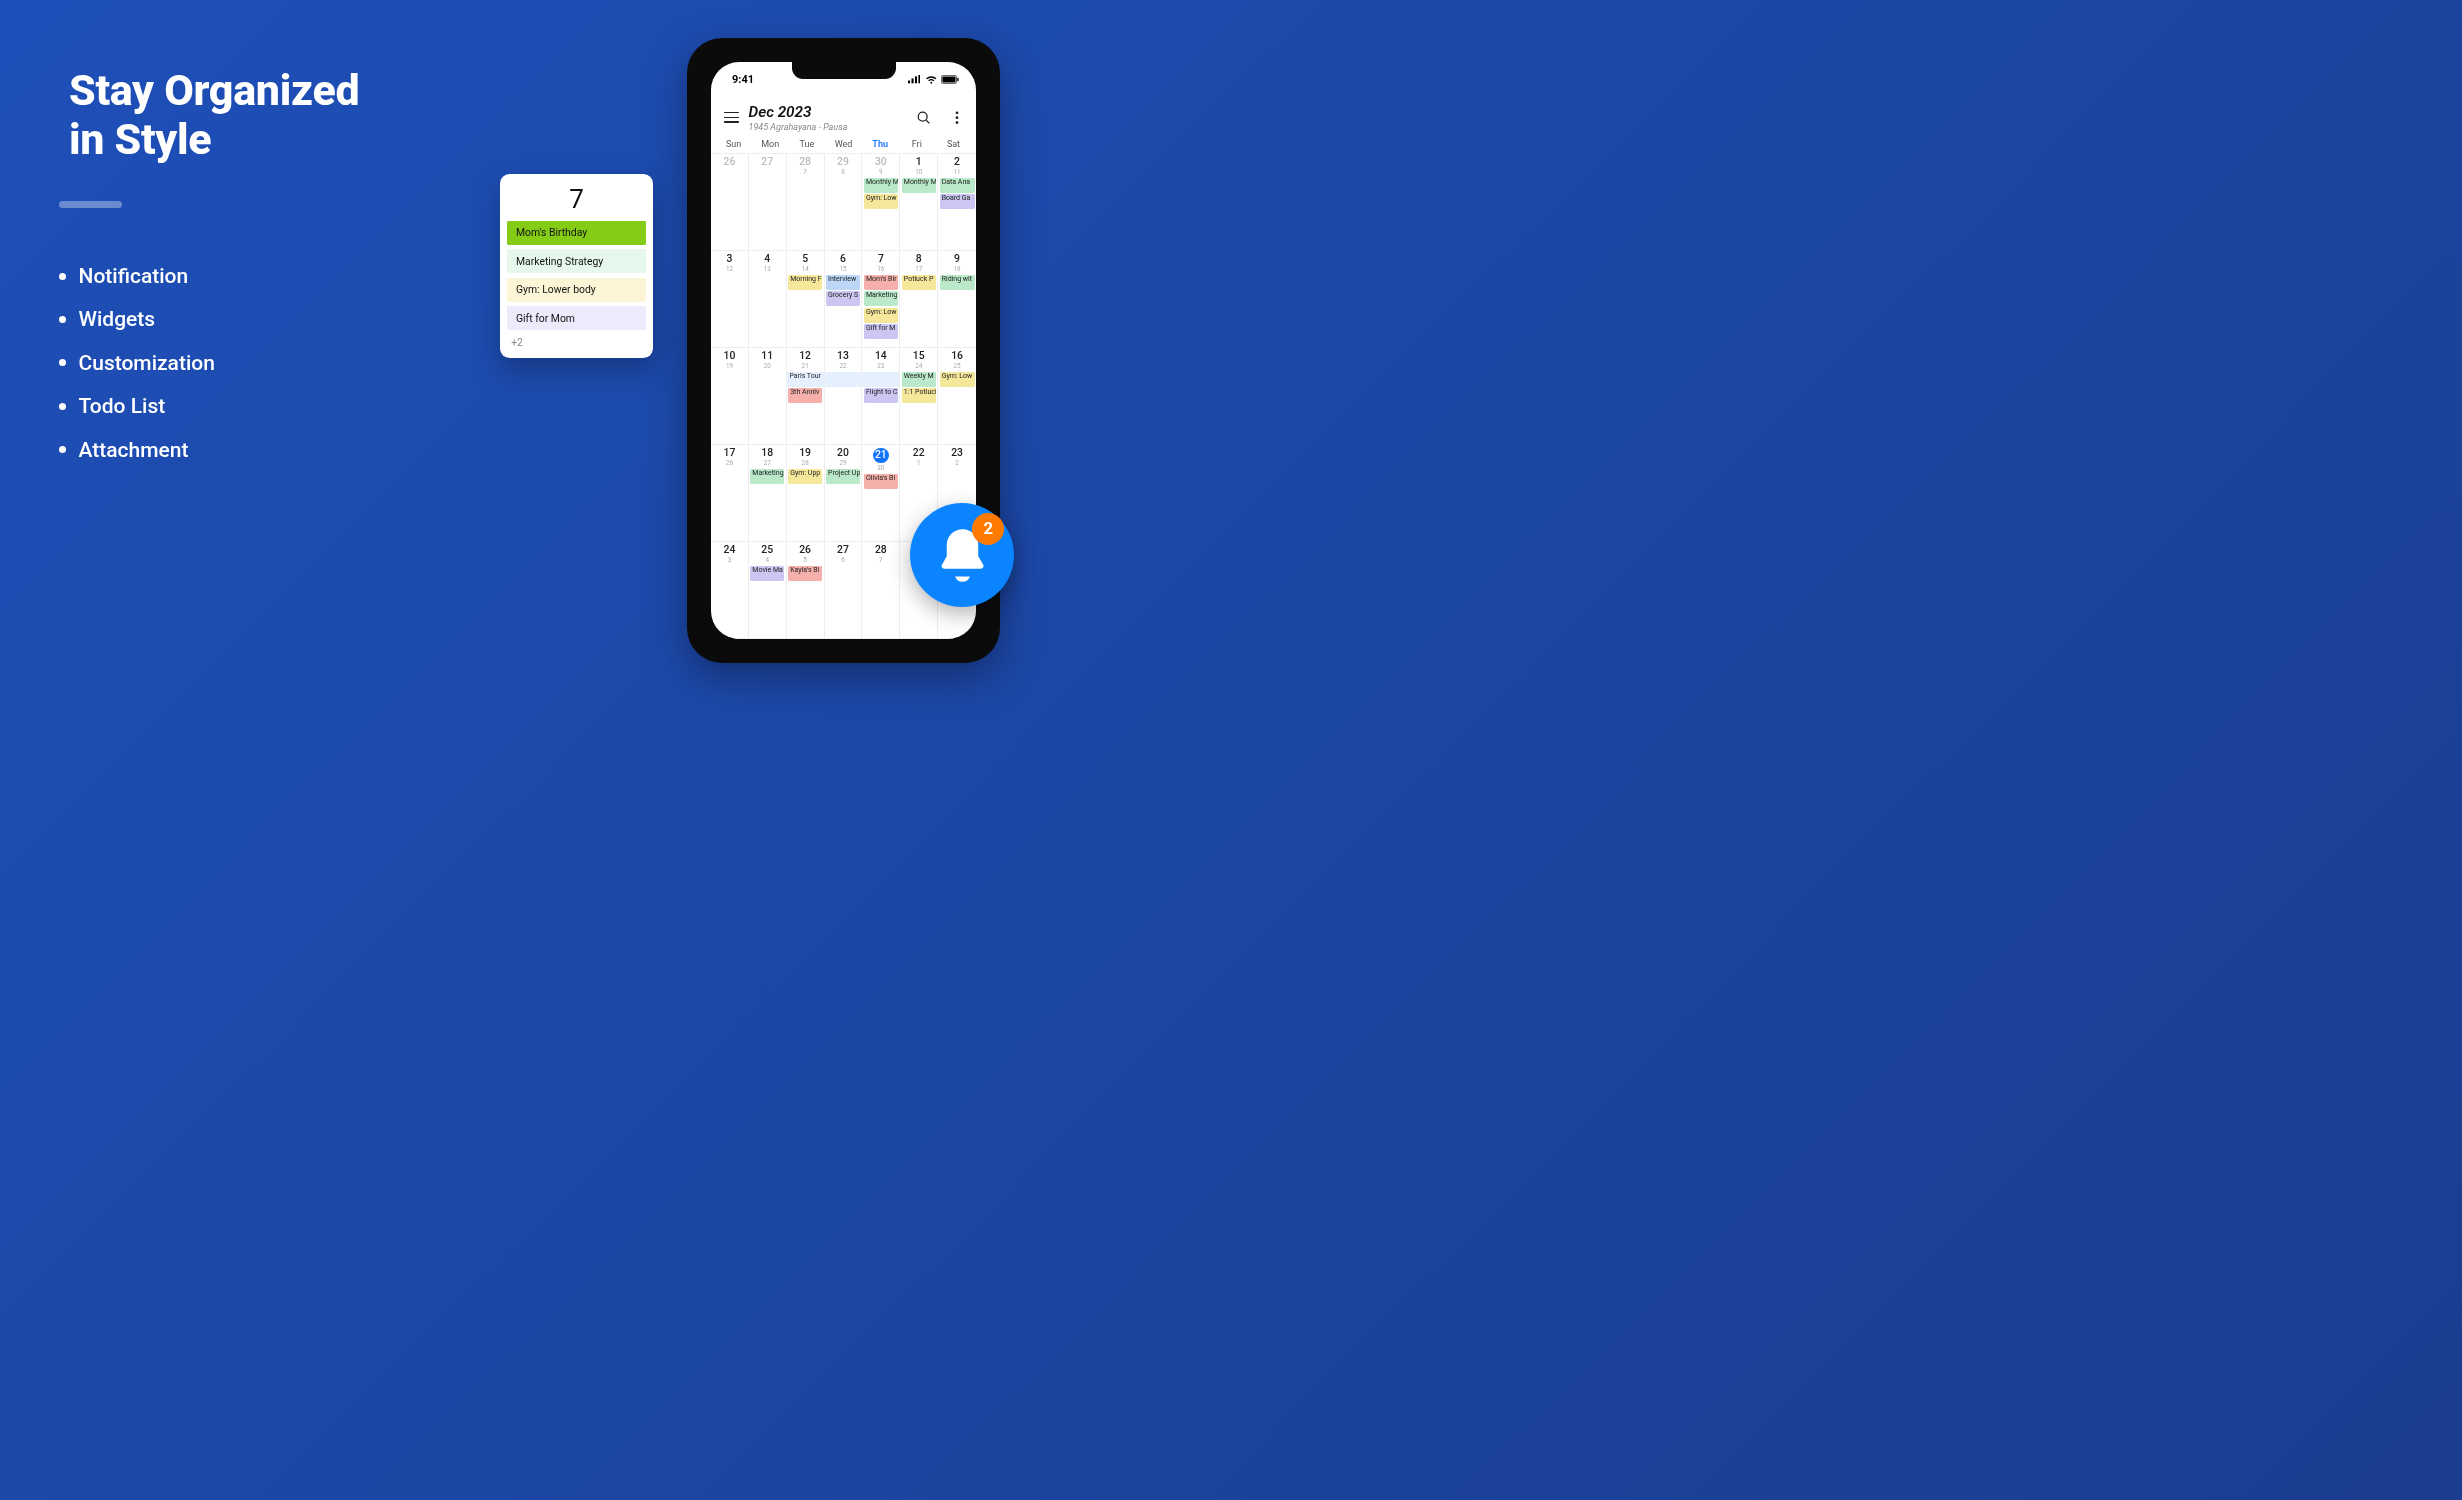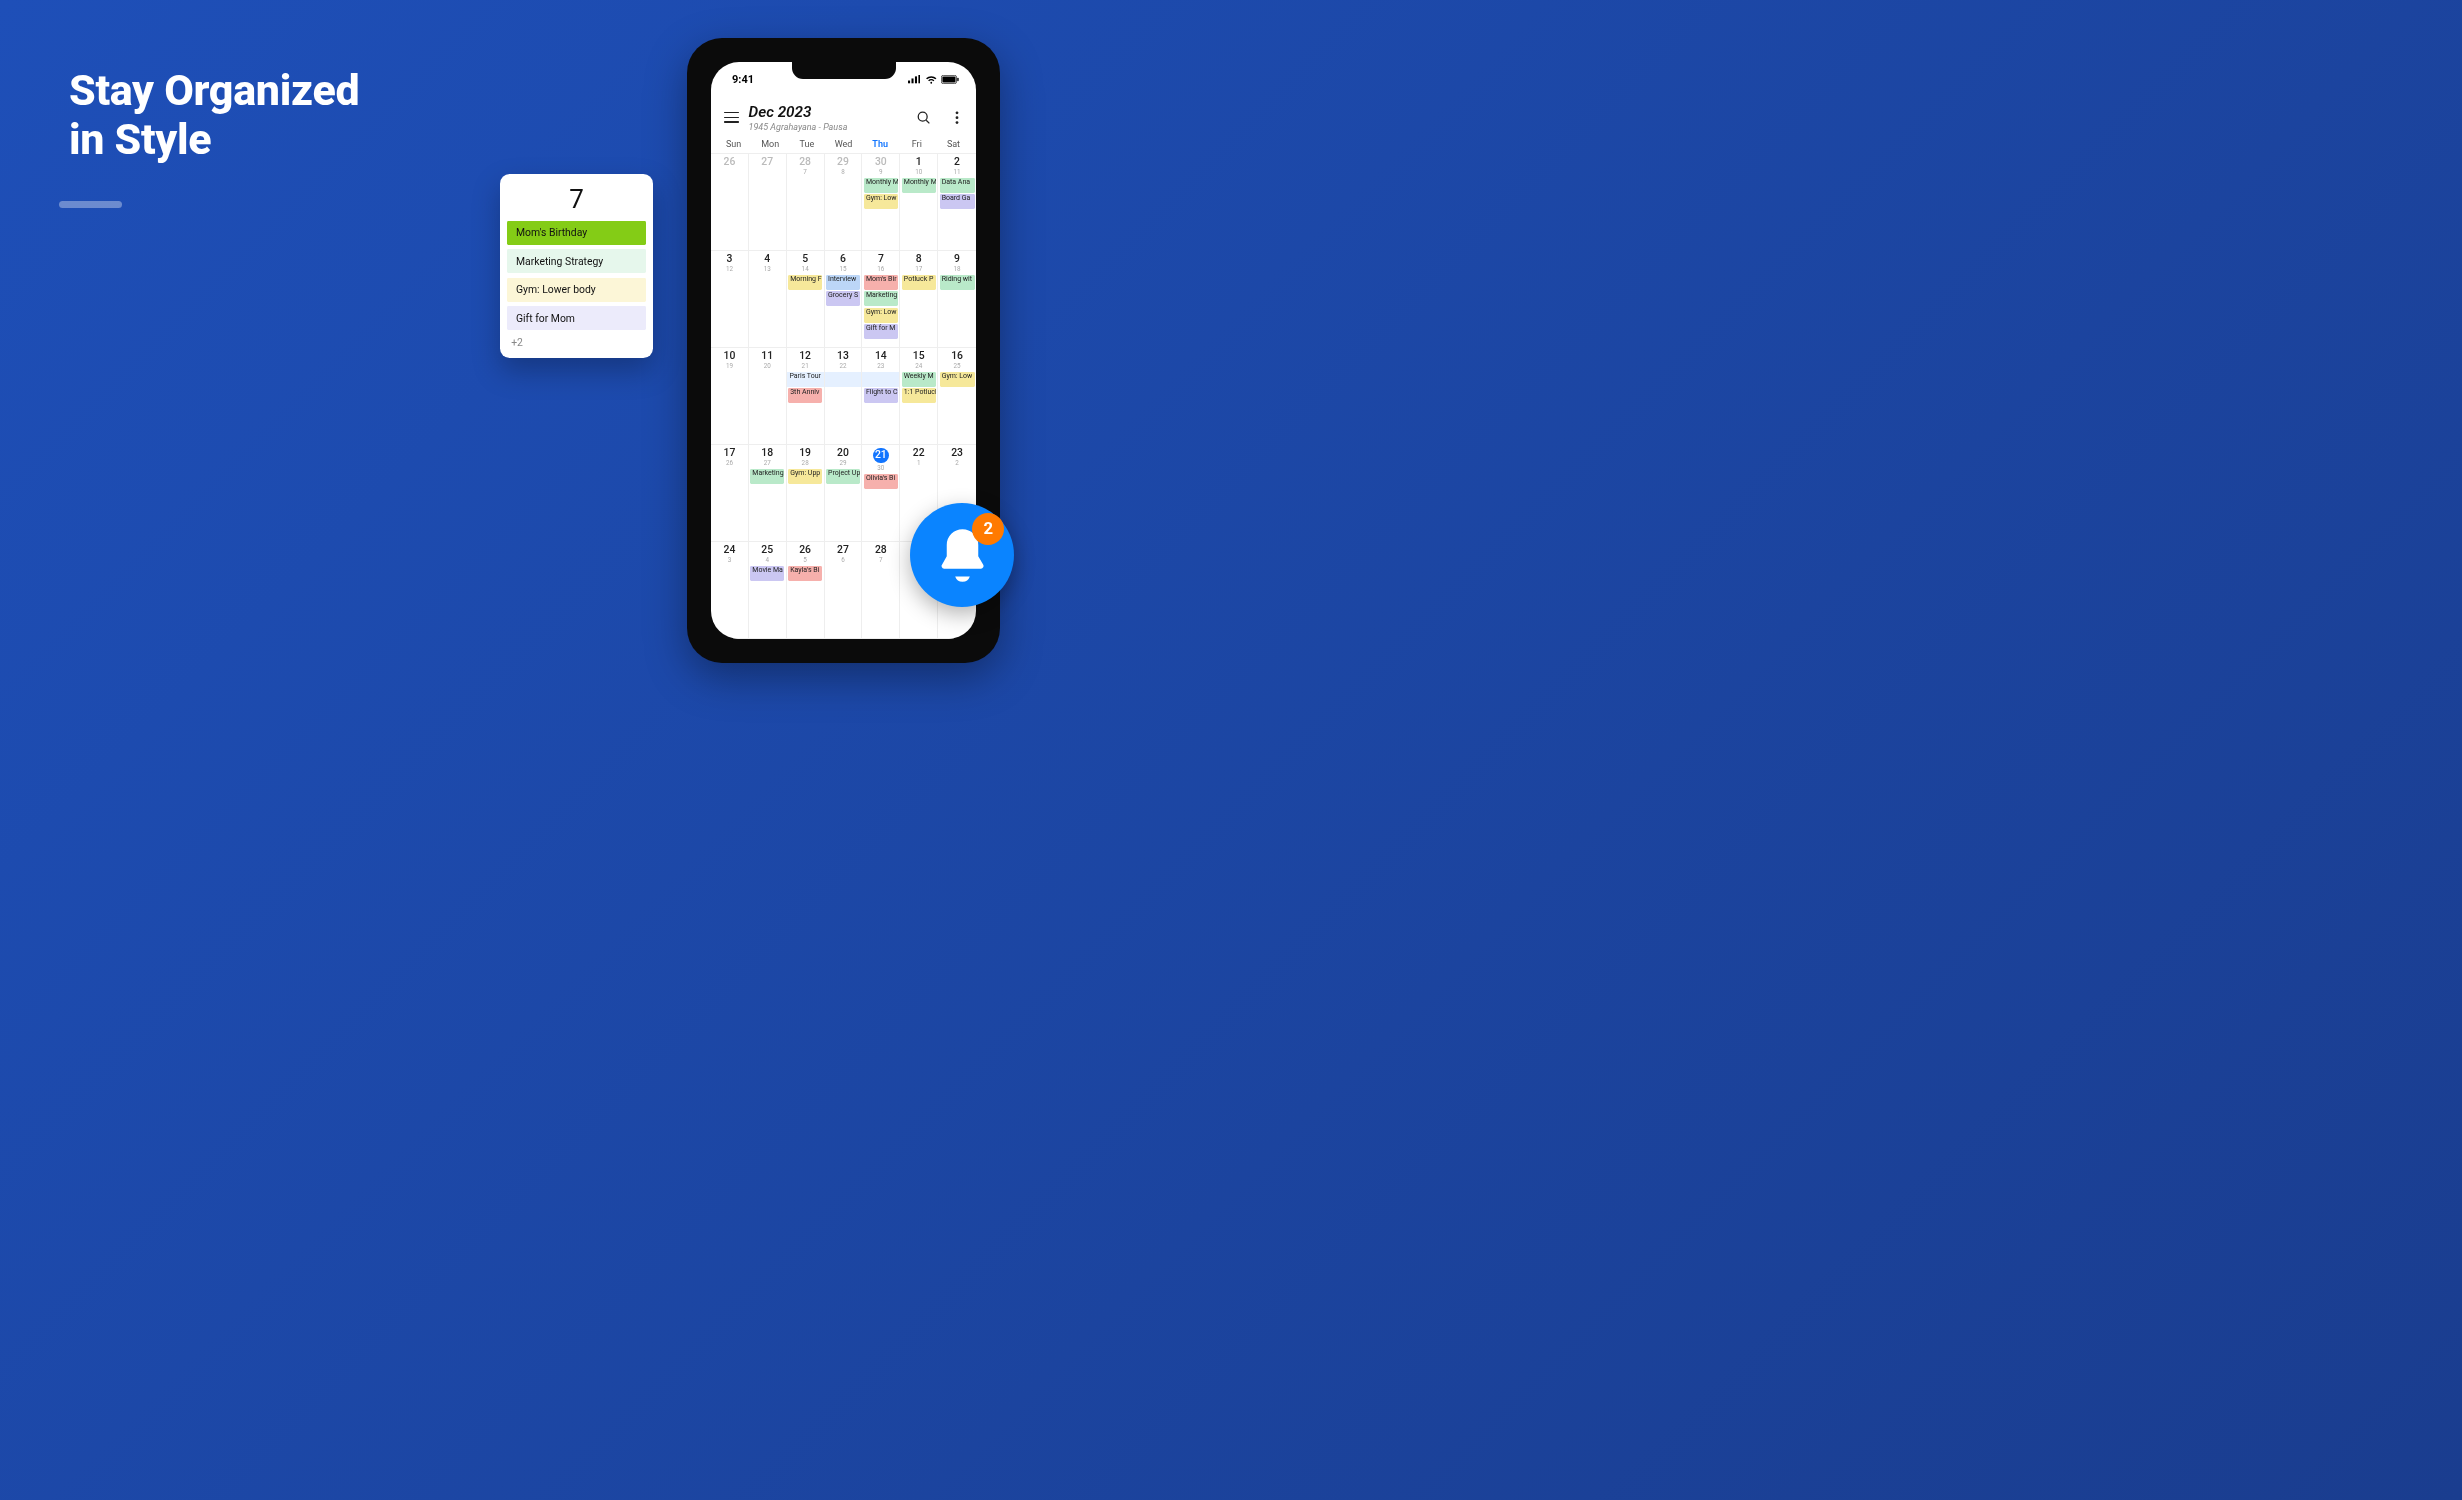--- a/index.html
+++ b/index.html
@@ -188,20 +188,27 @@
 
 <div class="stage">
 
   <div class="headline">
     <div>Stay Organized</div>
     <div>in Style</div>
   </div>
   <div class="underline"></div>
 
   <div class="feature-cols">
+    <div class="feature-col" id="fc2">
+        <div class="feature-item">Notification</div>
+        <div class="feature-item">Widgets</div>
+        <div class="feature-item">Customization</div>
+        <div class="feature-item">Todo List</div>
+        <div class="feature-item">Attachment</div>
+      </div>
   </div>
 
   <div class="phone">
     <div class="phone-screen">
       <div class="notch"></div>
 
       <div class="statusbar">
         <span>9:41</span>
         <span class="status-icons">
           <svg width="12.5" height="8.3" viewBox="0 0 18 12">

